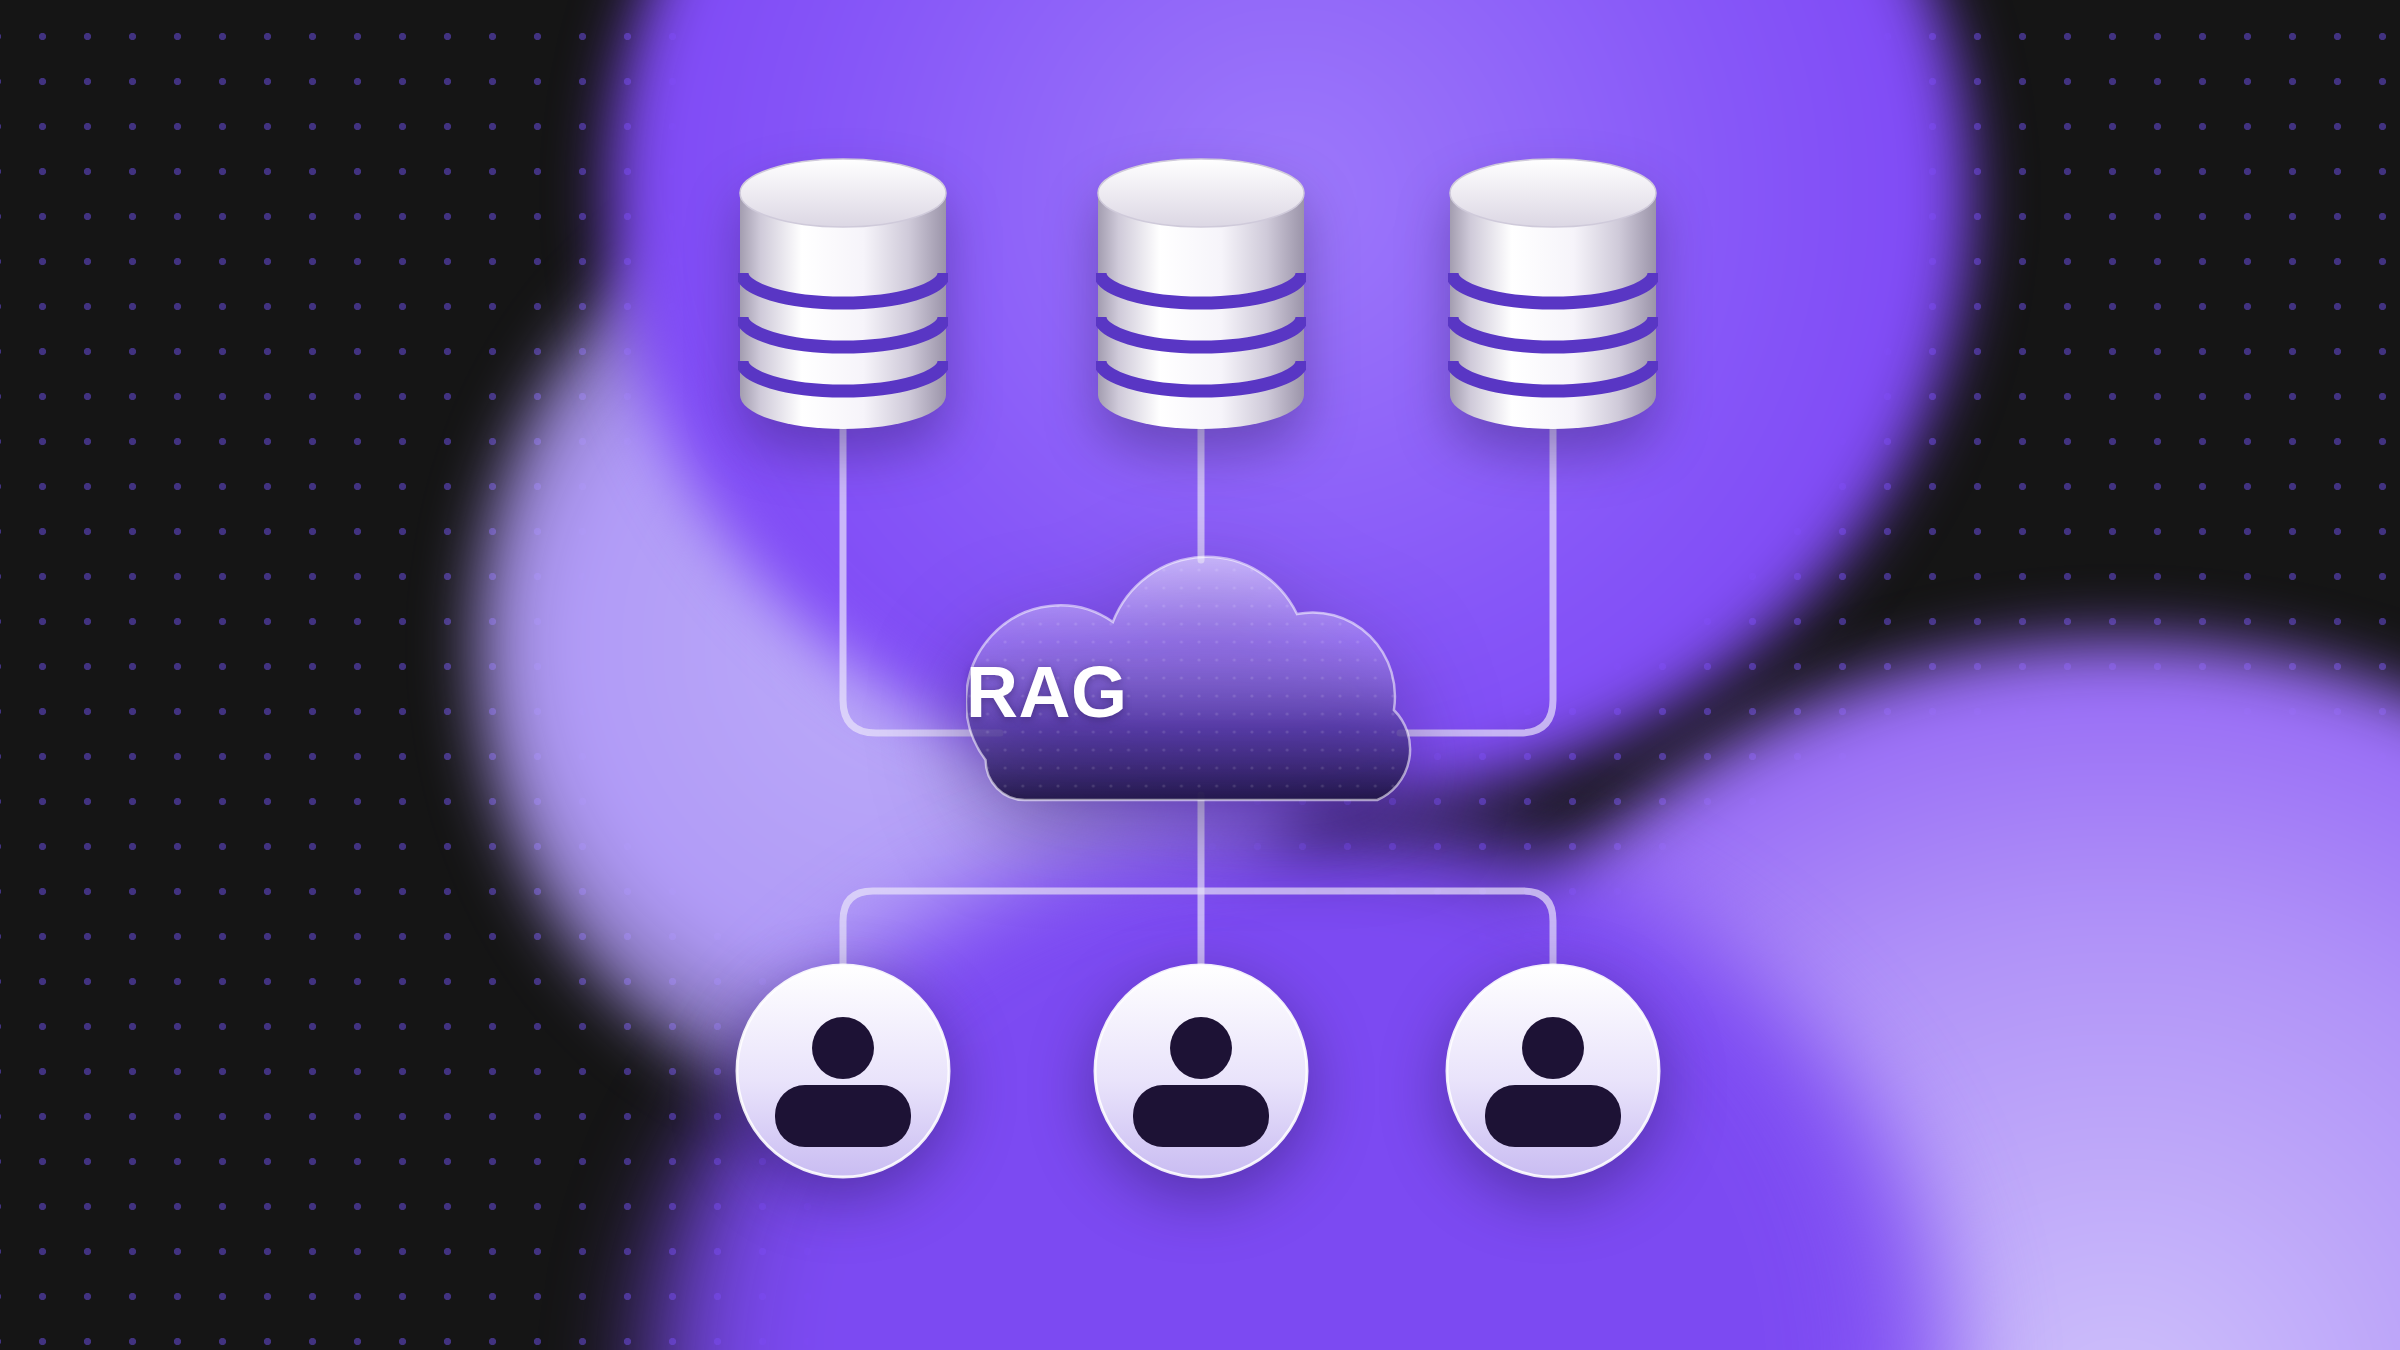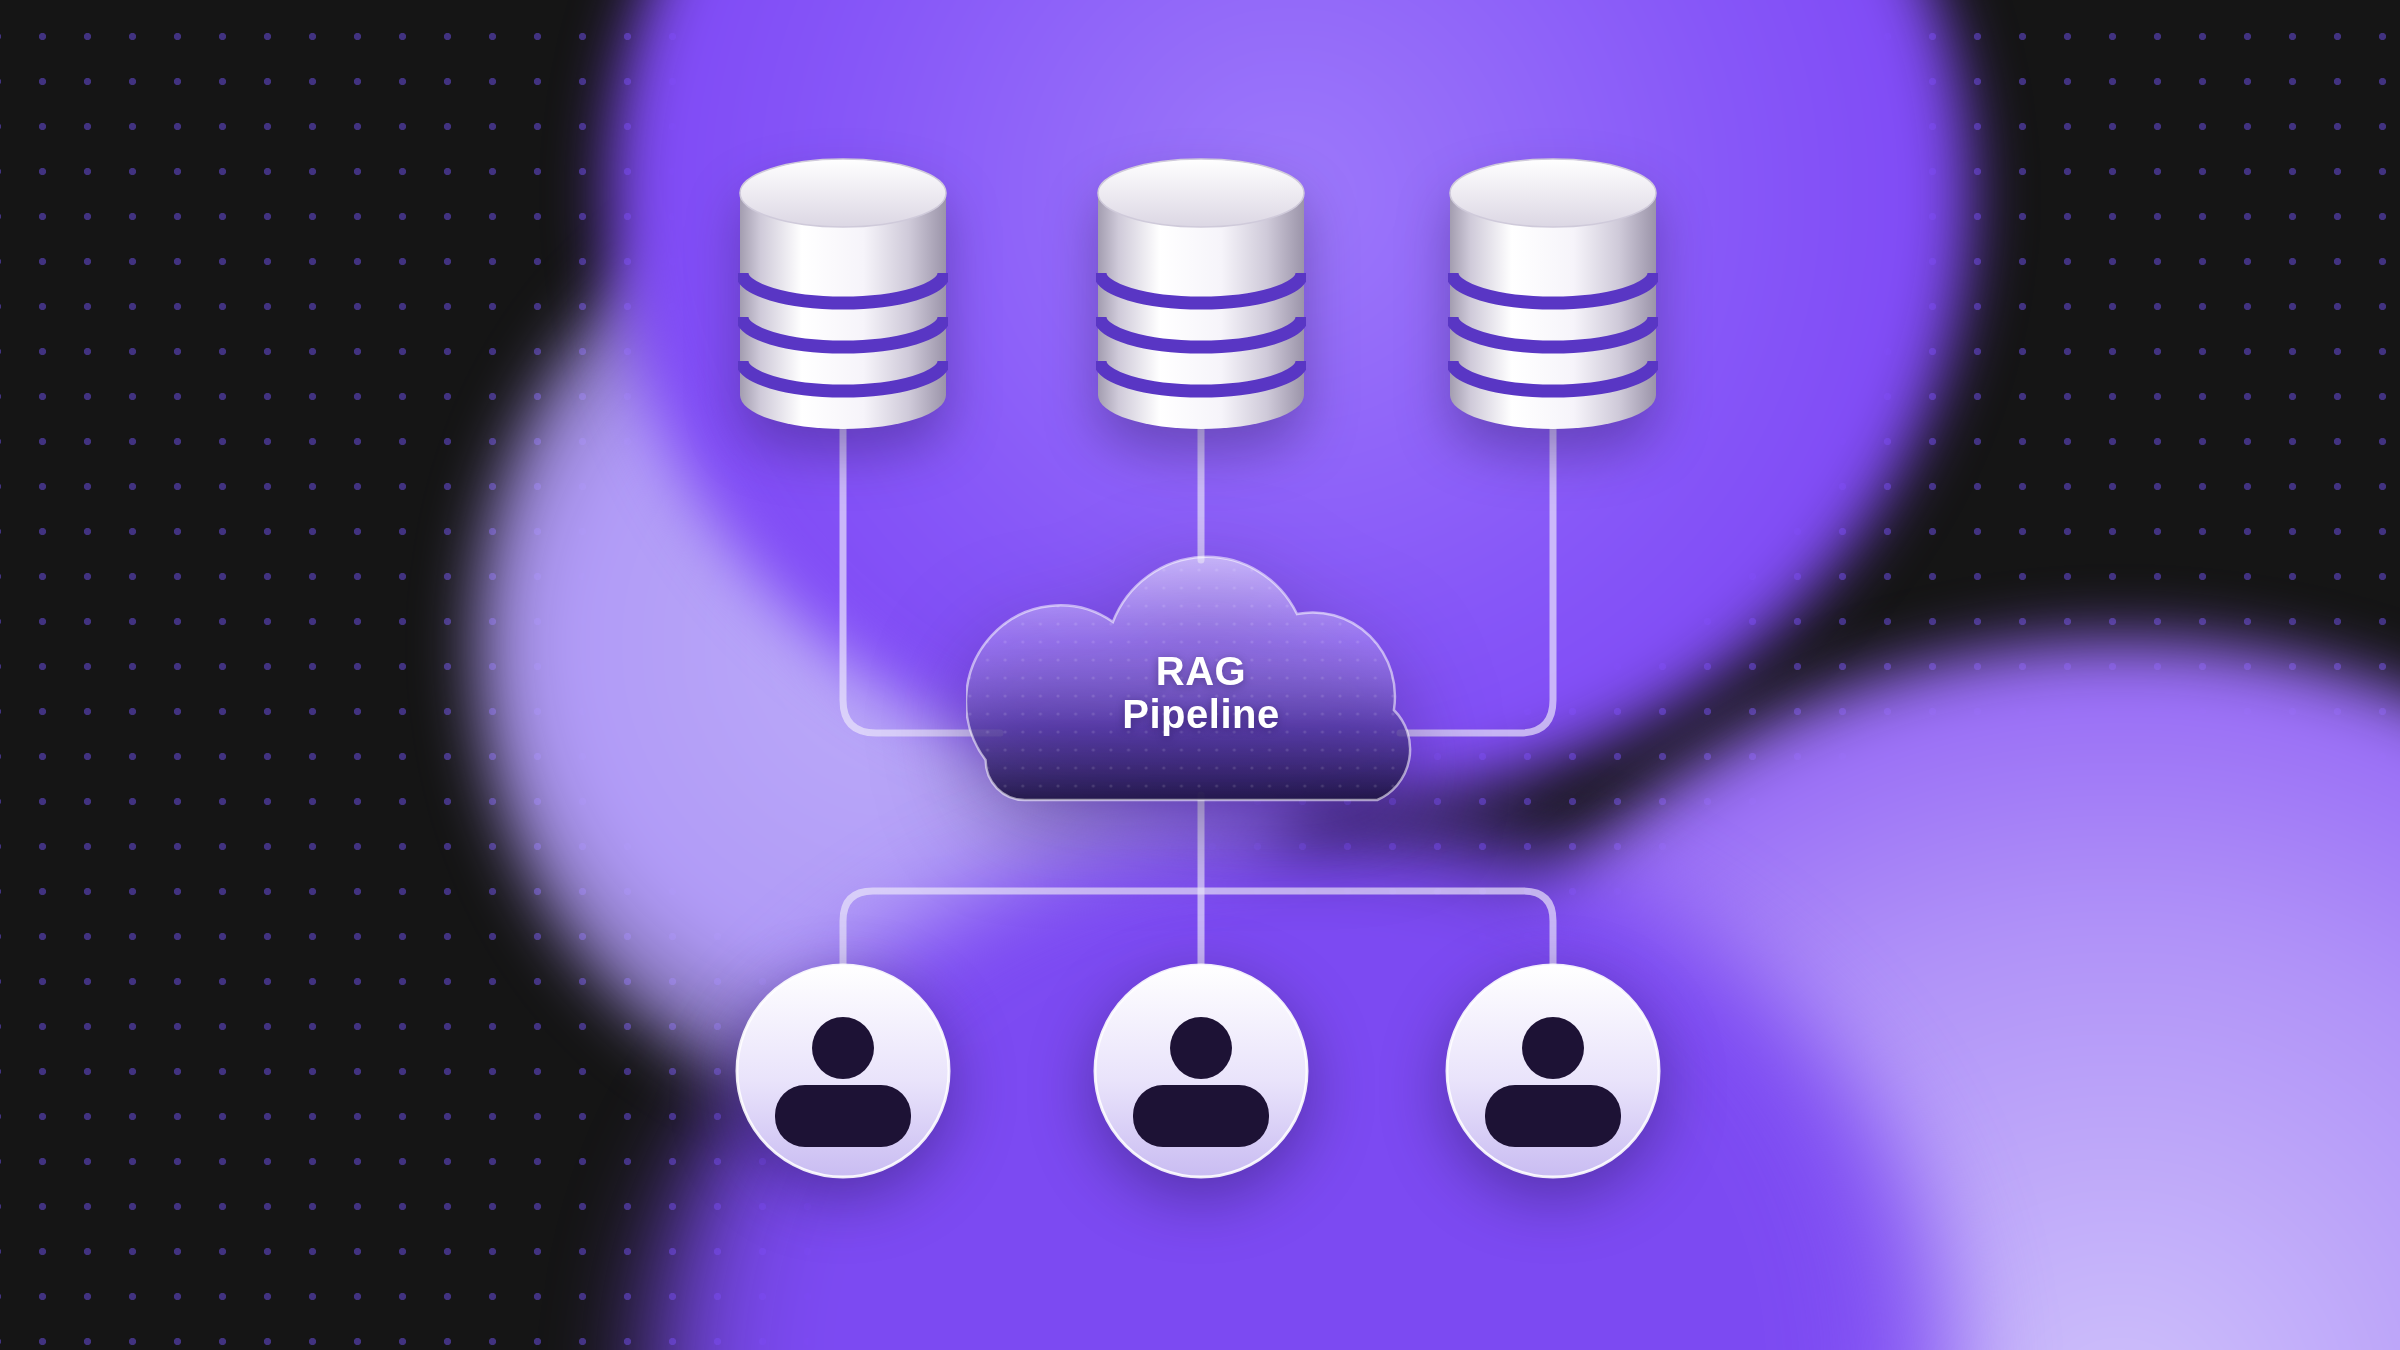--- a/index.html
+++ b/index.html
@@ -40,23 +40,23 @@
   .hidden-defs { position:absolute; width:0; height:0; overflow:hidden; }
   .db { position:absolute; width:210px; height:280px; filter: drop-shadow(0 26px 26px rgba(35,18,80,0.35)); }
   .db svg { width:100%; height:100%; display:block; }
   #db1 { left:738px;  top:155px; }
   #db2 { left:1096px; top:155px; }
   #db3 { left:1448px; top:155px; }
   .cloud { position:absolute; left:966px; top:530px; width:470px; height:300px;
            filter: drop-shadow(0 22px 45px rgba(25,12,60,0.5)); }
   .cloud svg { position:absolute; inset:0; width:100%; height:100%; display:block; }
   .cloud-label {
-    position:absolute; inset:0; display:flex; flex-direction:column;
-    align-items:center; justify-content:center; padding-top:26px;
-    color:#ffffff; font-size:40px; font-weight:700; line-height:1.08;
+    position:absolute; inset:0; display:flex; flex-direction:row;
+    align-items:center; justify-content:flex-start; padding-top:26px;
+    color:#ffffff; font-size:72px; font-weight:700; line-height:1.08;
     letter-spacing:0.5px; text-shadow:0 2px 8px rgba(20,10,50,0.35);
   }
   .avatar { position:absolute; width:220px; height:220px;
             filter: drop-shadow(0 18px 32px rgba(25,12,60,0.4)); }
   .avatar svg { width:100%; height:100%; display:block; }
   #user1 { left:733px;  top:961px; }
   #user2 { left:1091px; top:961px; }
   #user3 { left:1443px; top:961px; }
 </style>
 </head>
@@ -138,21 +138,20 @@
       </svg>
   </div>
 
   <div class="cloud">
     <svg viewBox="0 0 480 300" preserveAspectRatio="none">
       <path d="M 20 230 A 96 96 0 0 1 150 92 A 103 103 0 0 1 338 84 A 84 84 0 0 1 437 180 A 55 55 0 0 1 420 270 L 60 270 A 40 40 0 0 1 20 230 Z" fill="url(#gradCloud)" stroke="rgba(255,255,255,0.55)" stroke-width="2.5"></path>
       <path d="M 20 230 A 96 96 0 0 1 150 92 A 103 103 0 0 1 338 84 A 84 84 0 0 1 437 180 A 55 55 0 0 1 420 270 L 60 270 A 40 40 0 0 1 20 230 Z" fill="url(#cloudDots)" stroke="none"></path>
     </svg>
     <div class="cloud-label">
       <div>RAG</div>
-      <div>Pipeline</div>
     </div>
   </div>
 
   <div class="avatar" id="user1">
     <svg viewBox="0 0 220 220">
         <use href="#icon-user"></use>
       </svg>
   </div>
   <div class="avatar" id="user2">
     <svg viewBox="0 0 220 220">

